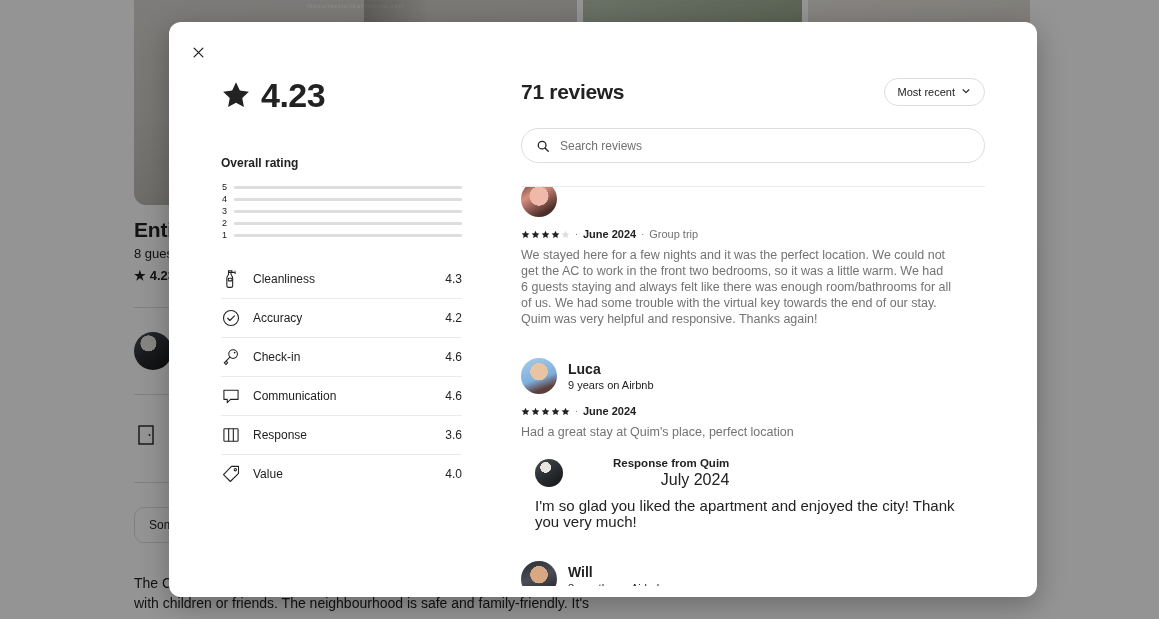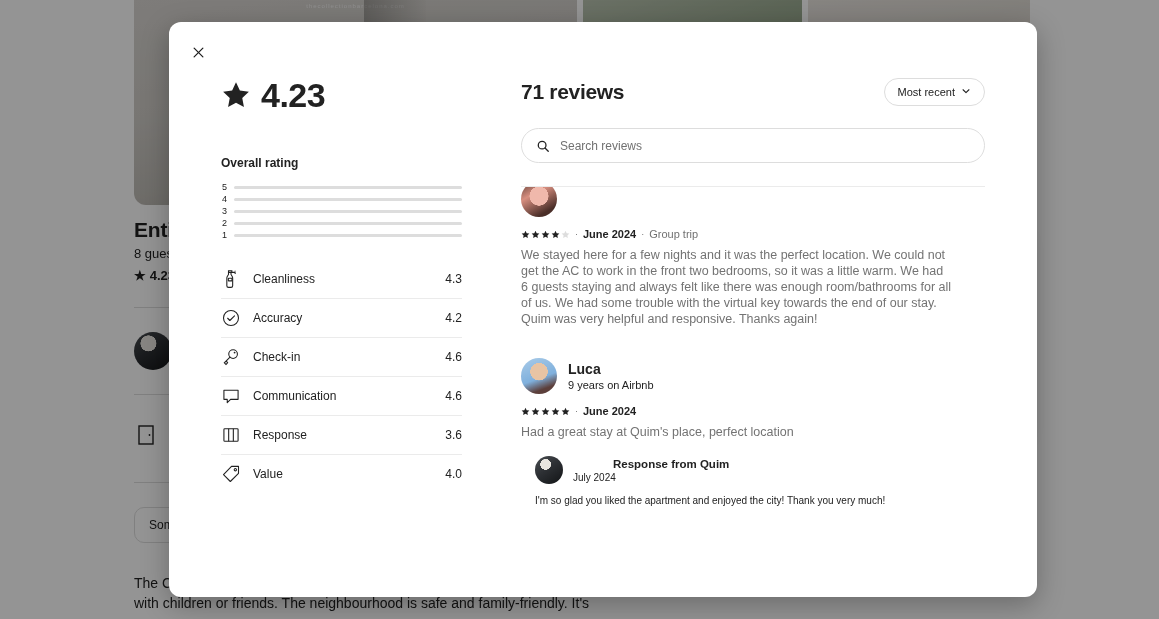--- a/index.html
+++ b/index.html
@@ -503,27 +503,28 @@
     flex: none;
   }
   .resp-name {
     font-size: 11.5px;
     font-weight: 700;
     color: #222222;
     line-height: 14px;
     padding-left: 40px;
   }
   .resp-date {
-    font-size: 10px;
+    font-size: 16px;
     color: #222222;
     margin-top: 1px;
+    text-align: right;
   }
   .resp-text {
     margin-top: 9px;
-    font-size: 10px;
+    font-size: 15px;
     line-height: 16px;
     color: #222222;
     max-width: 432px;
   }
 </style>
 </head>
 <body>
 
 <div id="page-root">
 
@@ -835,20 +836,30 @@
                   <div class="resp-avatar av-host"></div>
                   <div>
                     <div class="resp-name">Response from Quim</div>
                     <div class="resp-date">July 2024</div>
                   </div>
                 </div>
                 <div class="resp-text">I'm so glad you liked the apartment and enjoyed the city! Thank you very much!</div>
               </div>
             </div>
 
+            <div class="review">
+              <div class="rev-head">
+                <div class="avatar av-will"></div>
+                <div>
+                  <div class="rev-name">Will</div>
+                  <div class="rev-loc">8 months on Airbnb</div>
+                </div>
+              </div>
+
+            </div>
 
           </div>
         </div>
 
       </div>
     </div>
   </div>
 </div>
 
 </body></html>

